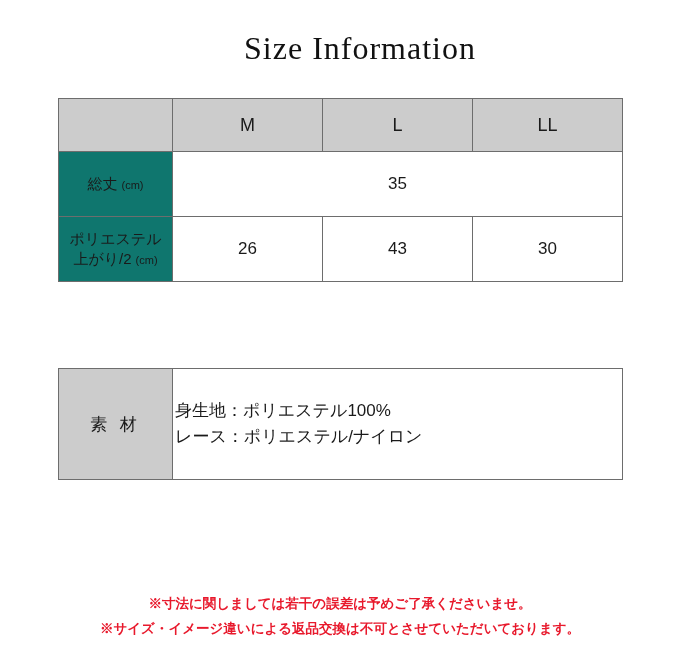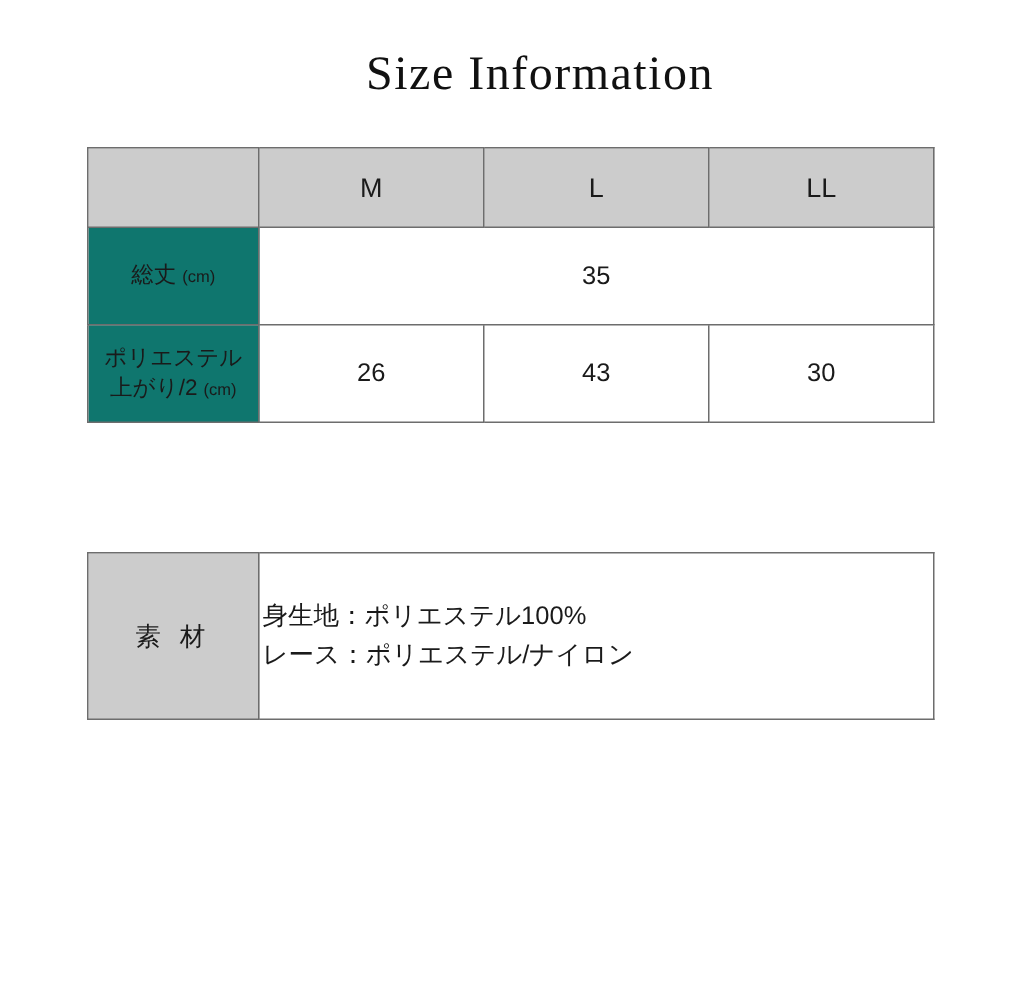--- a/index.html
+++ b/index.html
@@ -169,15 +169,17 @@
         <td class="speclabel">素 材</td>
         <td class="specval">
           <span>身生地：ポリエステル100%</span><br>
           <span>レース：ポリエステル/ナイロン</span>
         </td>
       </tr>
     </tbody>
   </table>
 
   <div class="notes">
+    <div>※寸法に関しましては若干の誤差は予めご了承くださいませ。</div>
+    <div>※サイズ・イメージ違いによる返品交換は不可とさせていただいております。</div>
   </div>
 
 </div>
 
 </body></html>

